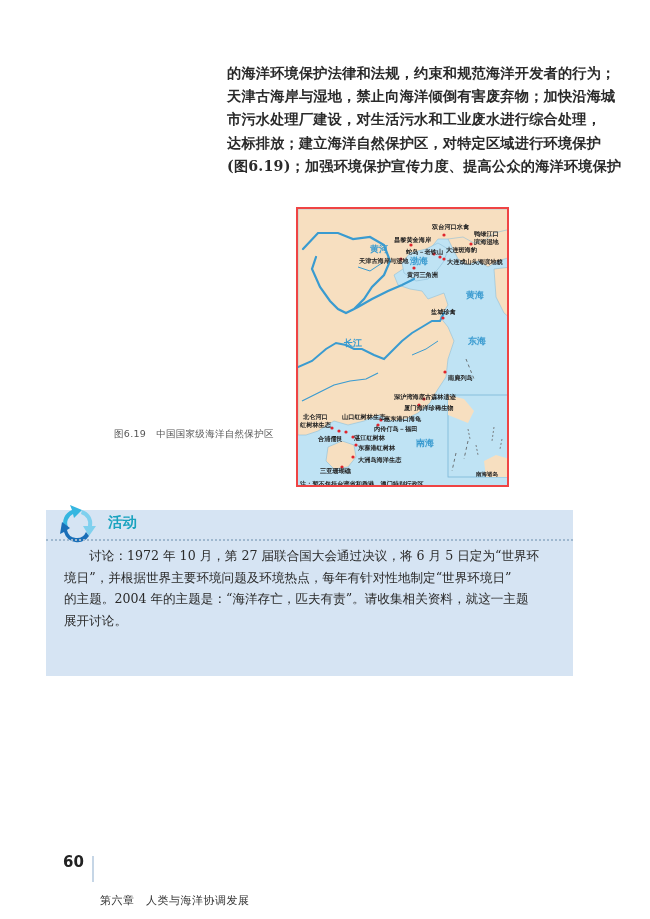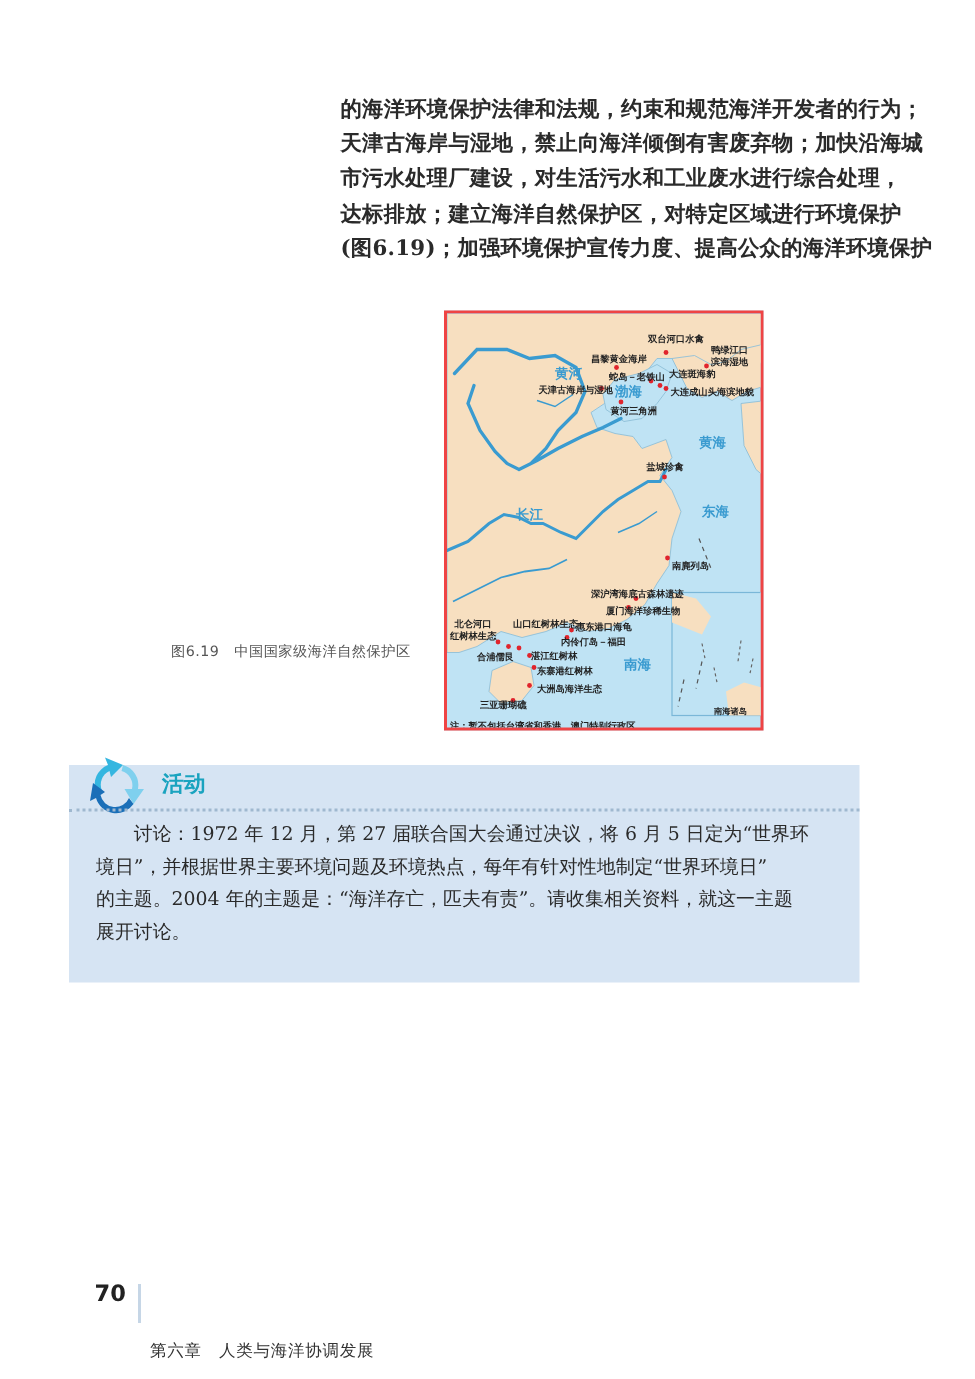--- a/index.html
+++ b/index.html
@@ -21,21 +21,21 @@
                   color: #3a9bd0; font-weight: bold; }
     .map .note { position: absolute; left: 2px; top: 271px; font-family: "DejaVu Sans", sans-serif;
                  font-size: 6.2px; color: #222; font-weight: bold; white-space: nowrap; }
     .map .inset-lbl { position: absolute; font-family: "DejaVu Sans", sans-serif; font-size: 5.5px;
                       color: #222; font-weight: bold; }
 
     .fig-caption { position: absolute; left: 114px; top: 428px; font-family: "DejaVu Sans", sans-serif;
                    font-size: 9.5px; color: #555; white-space: nowrap; letter-spacing: 0.3px; }
     .fig-caption .num { margin-right: 10px; }
 
-    .activity { position: absolute; left: 46px; top: 510px; width: 527px; height: 145px;
+    .activity { position: absolute; left: 46px; top: 510px; width: 527px; height: 166px;
                 background: #d6e4f3; }
     .activity .dots { position: absolute; left: 0; top: 29px; width: 527px; height: 0;
                       border-top: 2px dotted #9fb8cf; }
     .activity .title { position: absolute; left: 62px; top: 3px; font-family: "DejaVu Sans", sans-serif;
                        font-size: 14.5px; font-weight: bold; color: #1aa3bf; }
     .activity .icon { position: absolute; left: 10px; top: -8px; width: 42px; height: 42px; }
     .activity .body { position: absolute; left: 18px; top: 35px; width: 500px;
                       font-family: "DejaVu Serif", serif; font-size: 12.6px; line-height: 21.5px;
                       color: #2a2a2a; }
     .activity .body .line { display: block; white-space: nowrap; }
@@ -154,24 +154,24 @@
 
 <div class="activity">
   <svg class="icon" viewBox="0 0 42 42">
     <path d="M8,26 A14,14 0 0 1 16,8 L14,3 L26,8 L18,16 L17,12 A10,10 0 0 0 12,25 Z" fill="#35b6e0"></path>
     <path d="M26,8 A14,14 0 0 1 36,24 L40,24 L33,34 L27,24 L32,24 A10,10 0 0 0 25,12 Z" fill="#7fd0ee"></path>
     <path d="M33,34 A14,14 0 0 1 8,30 L4,32 L6,20 L14,26 L11,28 A10,10 0 0 0 30,30 Z" fill="#1a6fb8"></path>
   </svg>
   <span class="title">活动</span>
   <div class="dots"></div>
   <div class="body">
-    <span class="line">　　讨论：1972 年 12 月，第 27 届联合国大会通过决议，将 6 月 5 日定为“世界环</span>
+    <span class="line">　　讨论：1972 年 10 月，第 27 届联合国大会通过决议，将 6 月 5 日定为“世界环</span>
     <span class="line">境日”，并根据世界主要环境问题及环境热点，每年有针对性地制定“世界环境日”</span>
     <span class="line">的主题。2004 年的主题是：“海洋存亡，匹夫有责”。请收集相关资料，就这一主题</span>
     <span class="line">展开讨论。</span>
   </div>
 </div>
 
 <div class="footer">
-  <span class="page-num">70</span>
+  <span class="page-num">60</span>
   <span class="bar"></span>
   <span class="chapter">第六章　人类与海洋协调发展</span>
 </div>
 
 </body></html>

